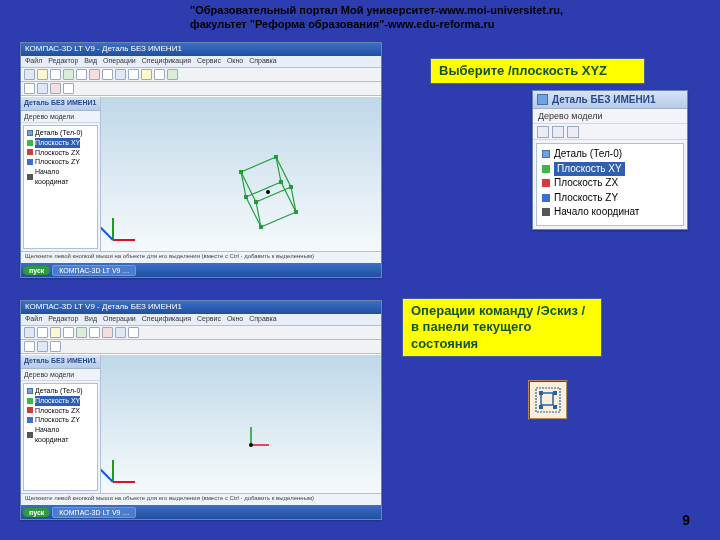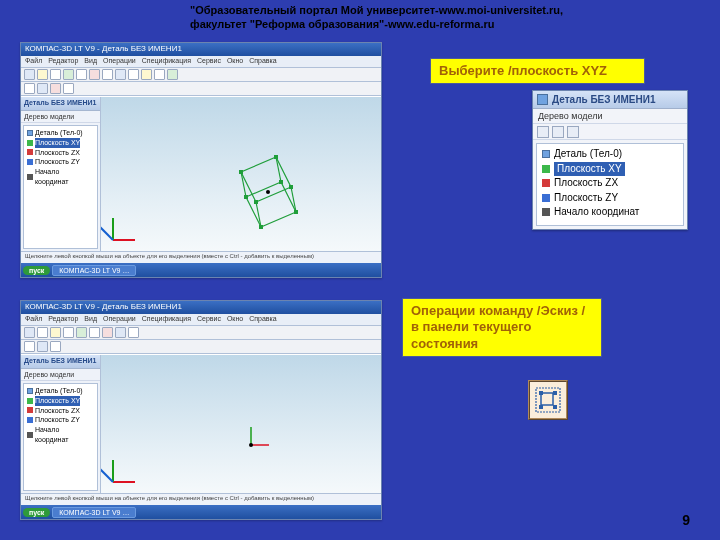--- a/index.html
+++ b/index.html
@@ -17,21 +17,21 @@
     top: 4px;
     left: 190px;
     font-size: 11px;
     font-weight: bold;
     color: #000;
     line-height: 1.25;
   }
   .callout {
     position: absolute;
     background: #ffff00;
-    color: #a16207;
+    color: #14532d;
     font-weight: bold;
     padding: 4px 8px;
     border: 1px solid #4a5a9c;
     font-size: 13px;
     line-height: 1.25;
   }
   .callout-1 { top: 58px; left: 430px; width: 215px; }
   .callout-2 { top: 298px; left: 402px; width: 200px; }
   .page-num {
     position: absolute;

